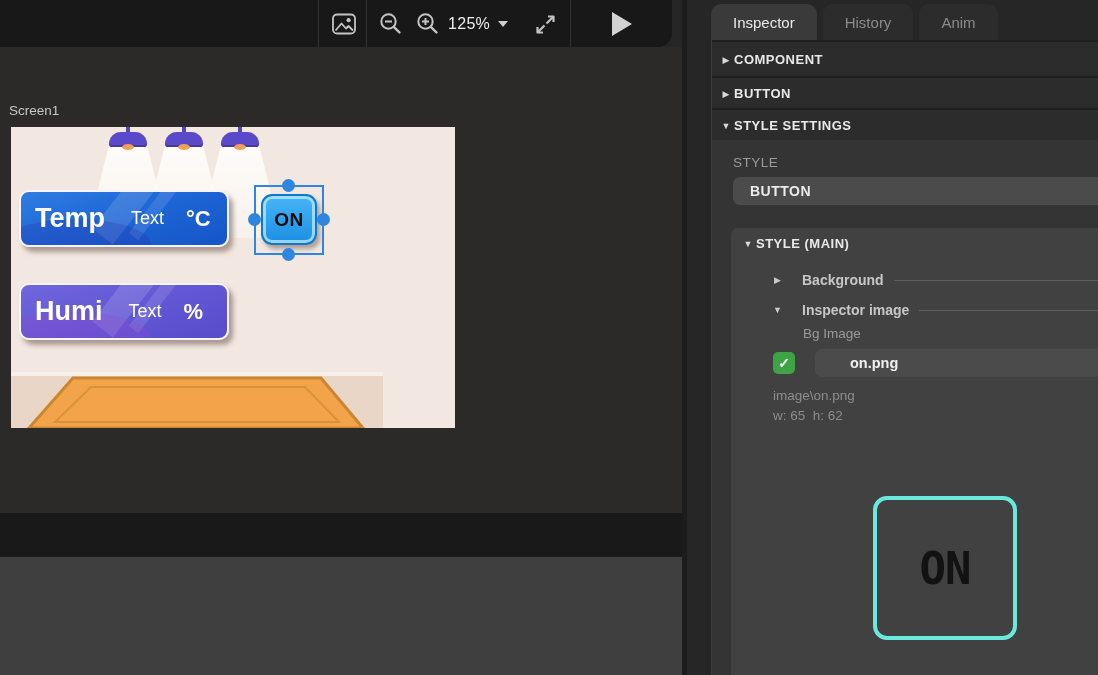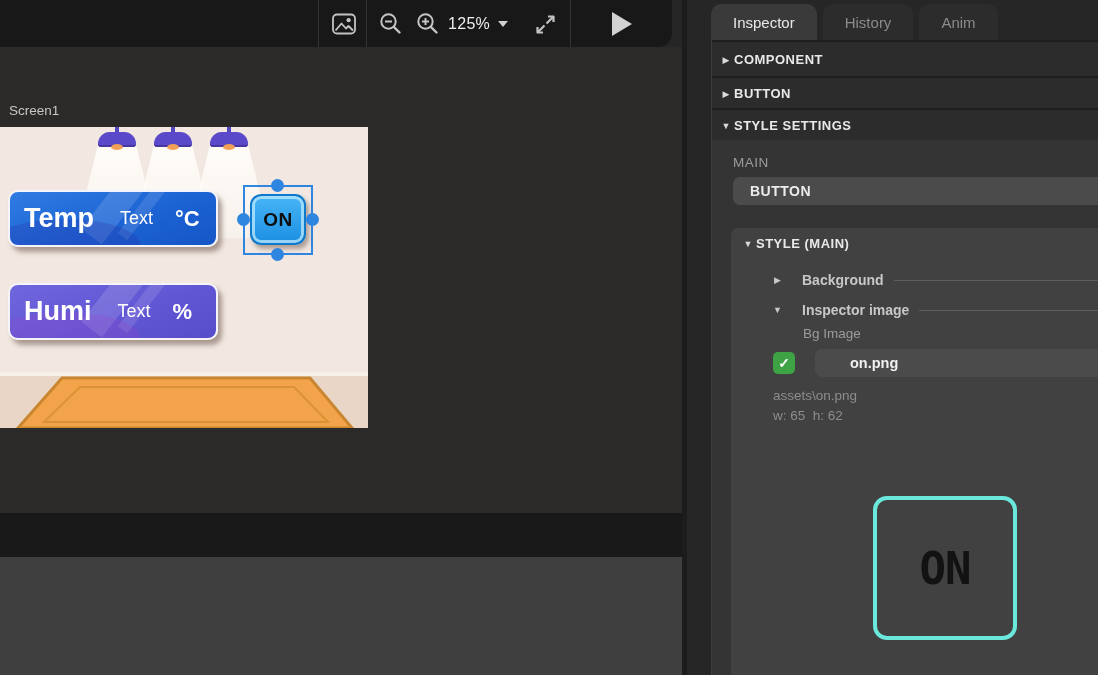--- a/index.html
+++ b/index.html
@@ -15,21 +15,21 @@
   .tb-sep { position:absolute; top:0; width:1px; height:47px; background:#333; }
   .tb-btn { position:absolute; top:10px; width:28px; height:28px; background:none; border:none;
     display:flex; align-items:center; justify-content:center; cursor:pointer; }
   .zoomwrap { position:absolute; left:448px; top:0; height:47px; display:flex; align-items:center; cursor:pointer; }
   .zoom-level { color:#ededed; font-size:16px; letter-spacing:0.3px; }
   .caret-down { width:0; height:0; border-left:5px solid transparent; border-right:5px solid transparent;
     border-top:6px solid #cfcfcf; margin-left:8px; }
   
   .canvas-area { position:absolute; left:0; top:47px; width:683px; height:466px; background:#2b2a29; }
   .screen-label { position:absolute; left:9px; top:56px; color:#c9c6c3; font-size:13.5px; }
-  .design { position:absolute; left:0; top:80px; width:368px; height:301px; background:#f2e8e1; overflow:hidden; }
+  .design { position:absolute; left:11px; top:80px; width:444px; height:301px; background:#f2e8e1; overflow:hidden; }
   .lamp { position:absolute; width:38px; height:120px; }
   .lamp .stem { position:absolute; left:17px; top:0; width:4px; height:7px; background:#5547c0; }
   .lamp .dome { position:absolute; left:0; top:5px; width:38px; height:15px; background:#5a49c8;
     border-radius:19px 19px 5px 5px; border-bottom:2px solid #47379f; }
   .lamp .glow { position:absolute; left:13px; top:17px; width:12px; height:6px; background:#f0a057; border-radius:50%; }
   .lamp .beam { position:absolute; left:-23px; top:19px; width:84px; height:92px;
     clip-path:polygon(27% 0, 73% 0, 100% 100%, 0 100%);
     background:linear-gradient(180deg, rgba(255,253,250,0.95), rgba(255,252,248,0.45)); }
   .widget { position:absolute; left:8px; width:210px; height:57px; border-radius:10px;
     border:2px solid #f5f4fa; display:flex; align-items:center; overflow:hidden;
@@ -242,21 +242,21 @@
         <span class="sec-label">BUTTON</span>
       </div>
       <div class="sec-divider" style="top:68px"></div>
 
       <div class="sec-row" style="top:70px">
         <span class="tri">▼</span>
         <span class="sec-label">STYLE SETTINGS</span>
       </div>
 
       <div class="settings">
-        <div class="state-label">MAIN</div>
+        <div class="state-label">STYLE</div>
         <div class="default-dd">
           <span>BUTTON</span>
         </div>
 
         <div class="style-main">
           <div class="sm-header">
             <span class="tri">▼</span>
             <span class="sec-label">STYLE (MAIN)</span>
           </div>
 
@@ -275,21 +275,21 @@
           <div class="sub-label" style="top:98px">Bg Image</div>
 
           <div class="checkbox">
             <span>✓</span>
           </div>
           <div class="img-dd">
             <span class="val">on.png</span>
             <span class="dd-caret">▼</span>
           </div>
 
-          <div class="meta" style="top:160px">assets\on.png</div>
+          <div class="meta" style="top:160px">image\on.png</div>
           <div class="meta" style="top:180px">w: 65  h: 62</div>
 
           <div class="preview">
             <span>ON</span>
           </div>
         </div>
       </div>
     </div>
   </div>
 

